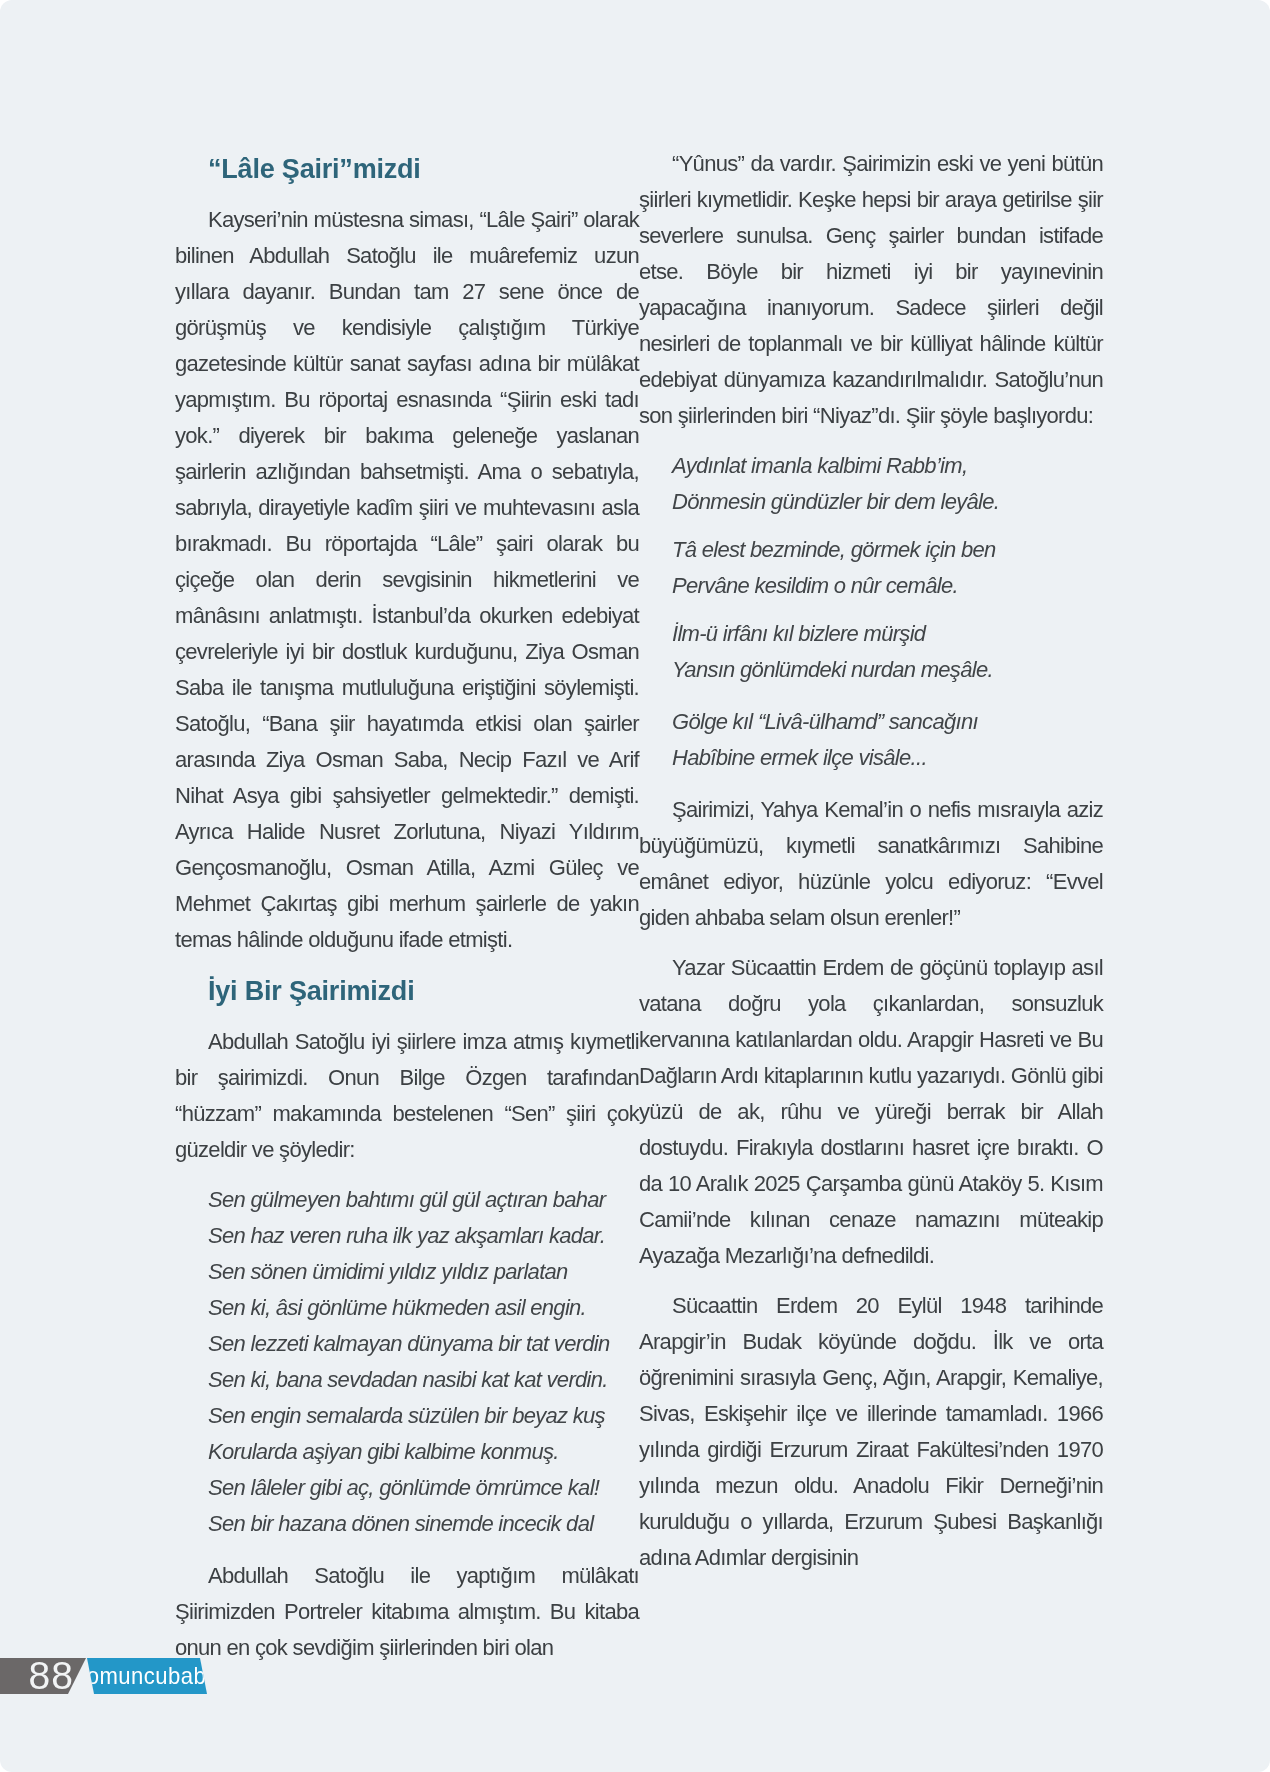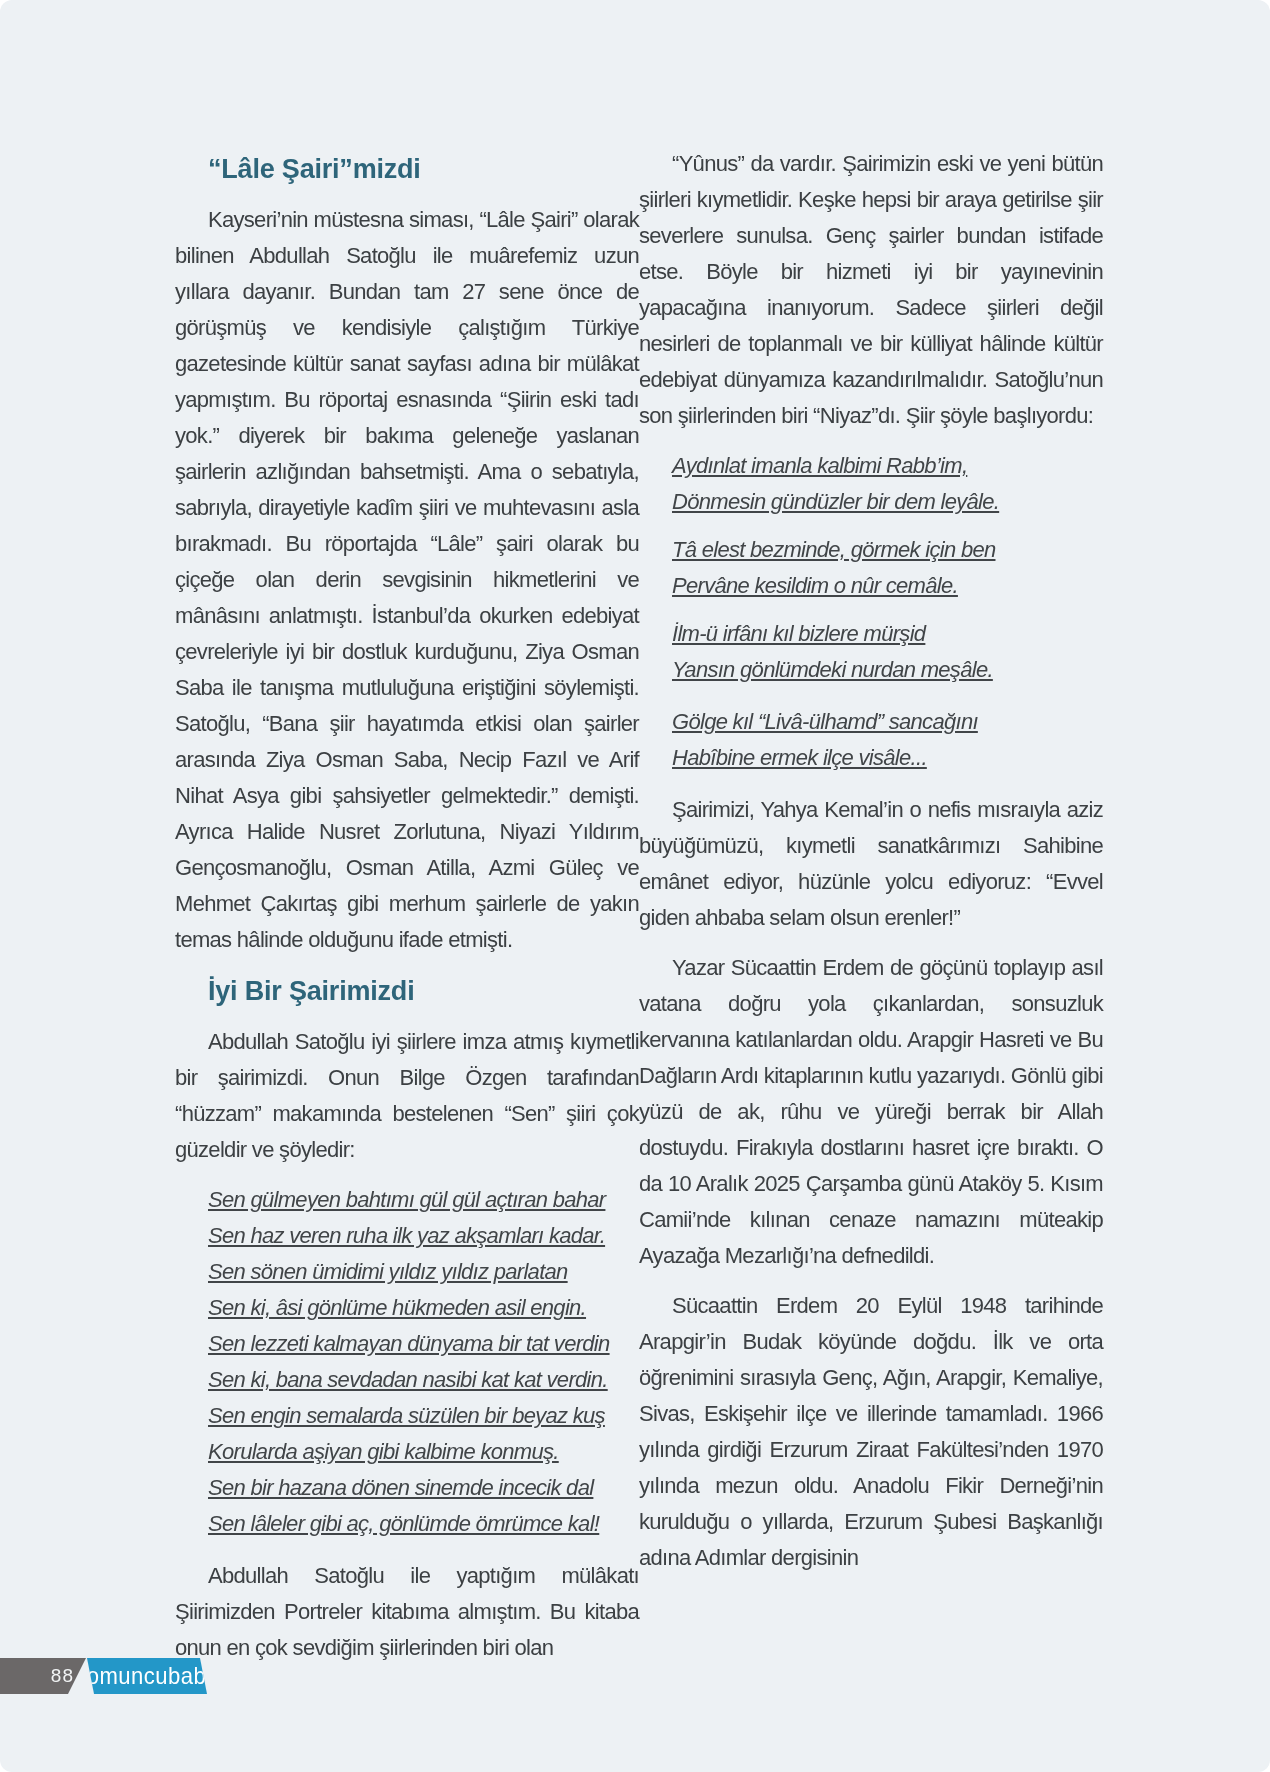--- a/index.html
+++ b/index.html
@@ -42,37 +42,37 @@
     hyphens: auto;
     -webkit-hyphens: auto;
   }
 
   .poem {
     margin: 4px 0 16px 0;
     padding-left: 33px;
     font-style: italic;
     color: #414548;
   }
-  .poem-line { display: block; text-decoration: underline; }
+  .poem-line { display: block; }
   .stanza { margin-bottom: 12px; }
   .stanza:last-child { margin-bottom: 5px; }
 
   
   .footer-num-bar {
     position: absolute;
     left: 0; top: 1658px;
     width: 86px; height: 36px;
     background: #6b6868;
     clip-path: polygon(0 0, 86px 0, 68px 36px, 0 36px);
     display: flex; align-items: center; justify-content: flex-end;
     padding: 0;
   }
   .footer-num {
     color: #f2f4f5;
-    font-size: 19px;
+    font-size: 39px;
     letter-spacing: 1px;
     margin-right: 12px;
     font-weight: normal;
   }
   .footer-brand-bar {
     position: absolute;
     left: 86px; top: 1658px;
     width: 122px; height: 36px;
     background: #2397c8;
     clip-path: polygon(1px 0, 114px 0, 121px 36px, 8px 36px);
@@ -98,22 +98,22 @@
     <p class="body-para">Abdullah Satoğlu iyi şiirlere imza atmış kıymetli bir şairimizdi. Onun Bilge Özgen tarafından “hüzzam” makamında bestelenen “Sen” şiiri çok güzeldir ve şöyledir:</p>
     <div class="poem">
       <span class="poem-line">Sen gülmeyen bahtımı gül gül açtıran bahar</span>
       <span class="poem-line">Sen haz veren ruha ilk yaz akşamları kadar.</span>
       <span class="poem-line">Sen sönen ümidimi yıldız yıldız parlatan</span>
       <span class="poem-line">Sen ki, âsi gönlüme hükmeden asil engin.</span>
       <span class="poem-line">Sen lezzeti kalmayan dünyama bir tat verdin</span>
       <span class="poem-line">Sen ki, bana sevdadan nasibi kat kat verdin.</span>
       <span class="poem-line">Sen engin semalarda süzülen bir beyaz kuş</span>
       <span class="poem-line">Korularda aşiyan gibi kalbime konmuş.</span>
+      <span class="poem-line">Sen lâleler gibi aç, gönlümde ömrümce kal!</span>
       <span class="poem-line">Sen bir hazana dönen sinemde incecik dal</span>
-      <span class="poem-line">Sen lâleler gibi aç, gönlümde ömrümce kal!</span>
     </div>
     <p class="body-para">Abdullah Satoğlu ile yaptığım mülâkatı Şiirimizden Portreler kitabıma almıştım. Bu kitaba onun en çok sevdiğim şiirlerinden biri olan</p>
   </section>
 
   <section class="col col-right">
     <p class="body-para">“Yûnus” da vardır. Şairimizin eski ve yeni bütün şiirleri kıymetlidir. Keşke hepsi bir araya getirilse şiir severlere sunulsa. Genç şairler bundan istifade etse. Böyle bir hizmeti iyi bir yayınevinin yapacağına inanıyorum. Sadece şiirleri değil nesirleri de toplanmalı ve bir külliyat hâlinde kültür edebiyat dünyamıza kazandırılmalıdır. Satoğlu’nun son şiirlerinden biri “Niyaz”dı. Şiir şöyle başlıyordu:</p>
     <div class="poem">
       <div class="stanza">
         <span class="poem-line">Aydınlat imanla kalbimi Rabb’im,</span>
         <span class="poem-line">Dönmesin gündüzler bir dem leyâle.</span>

